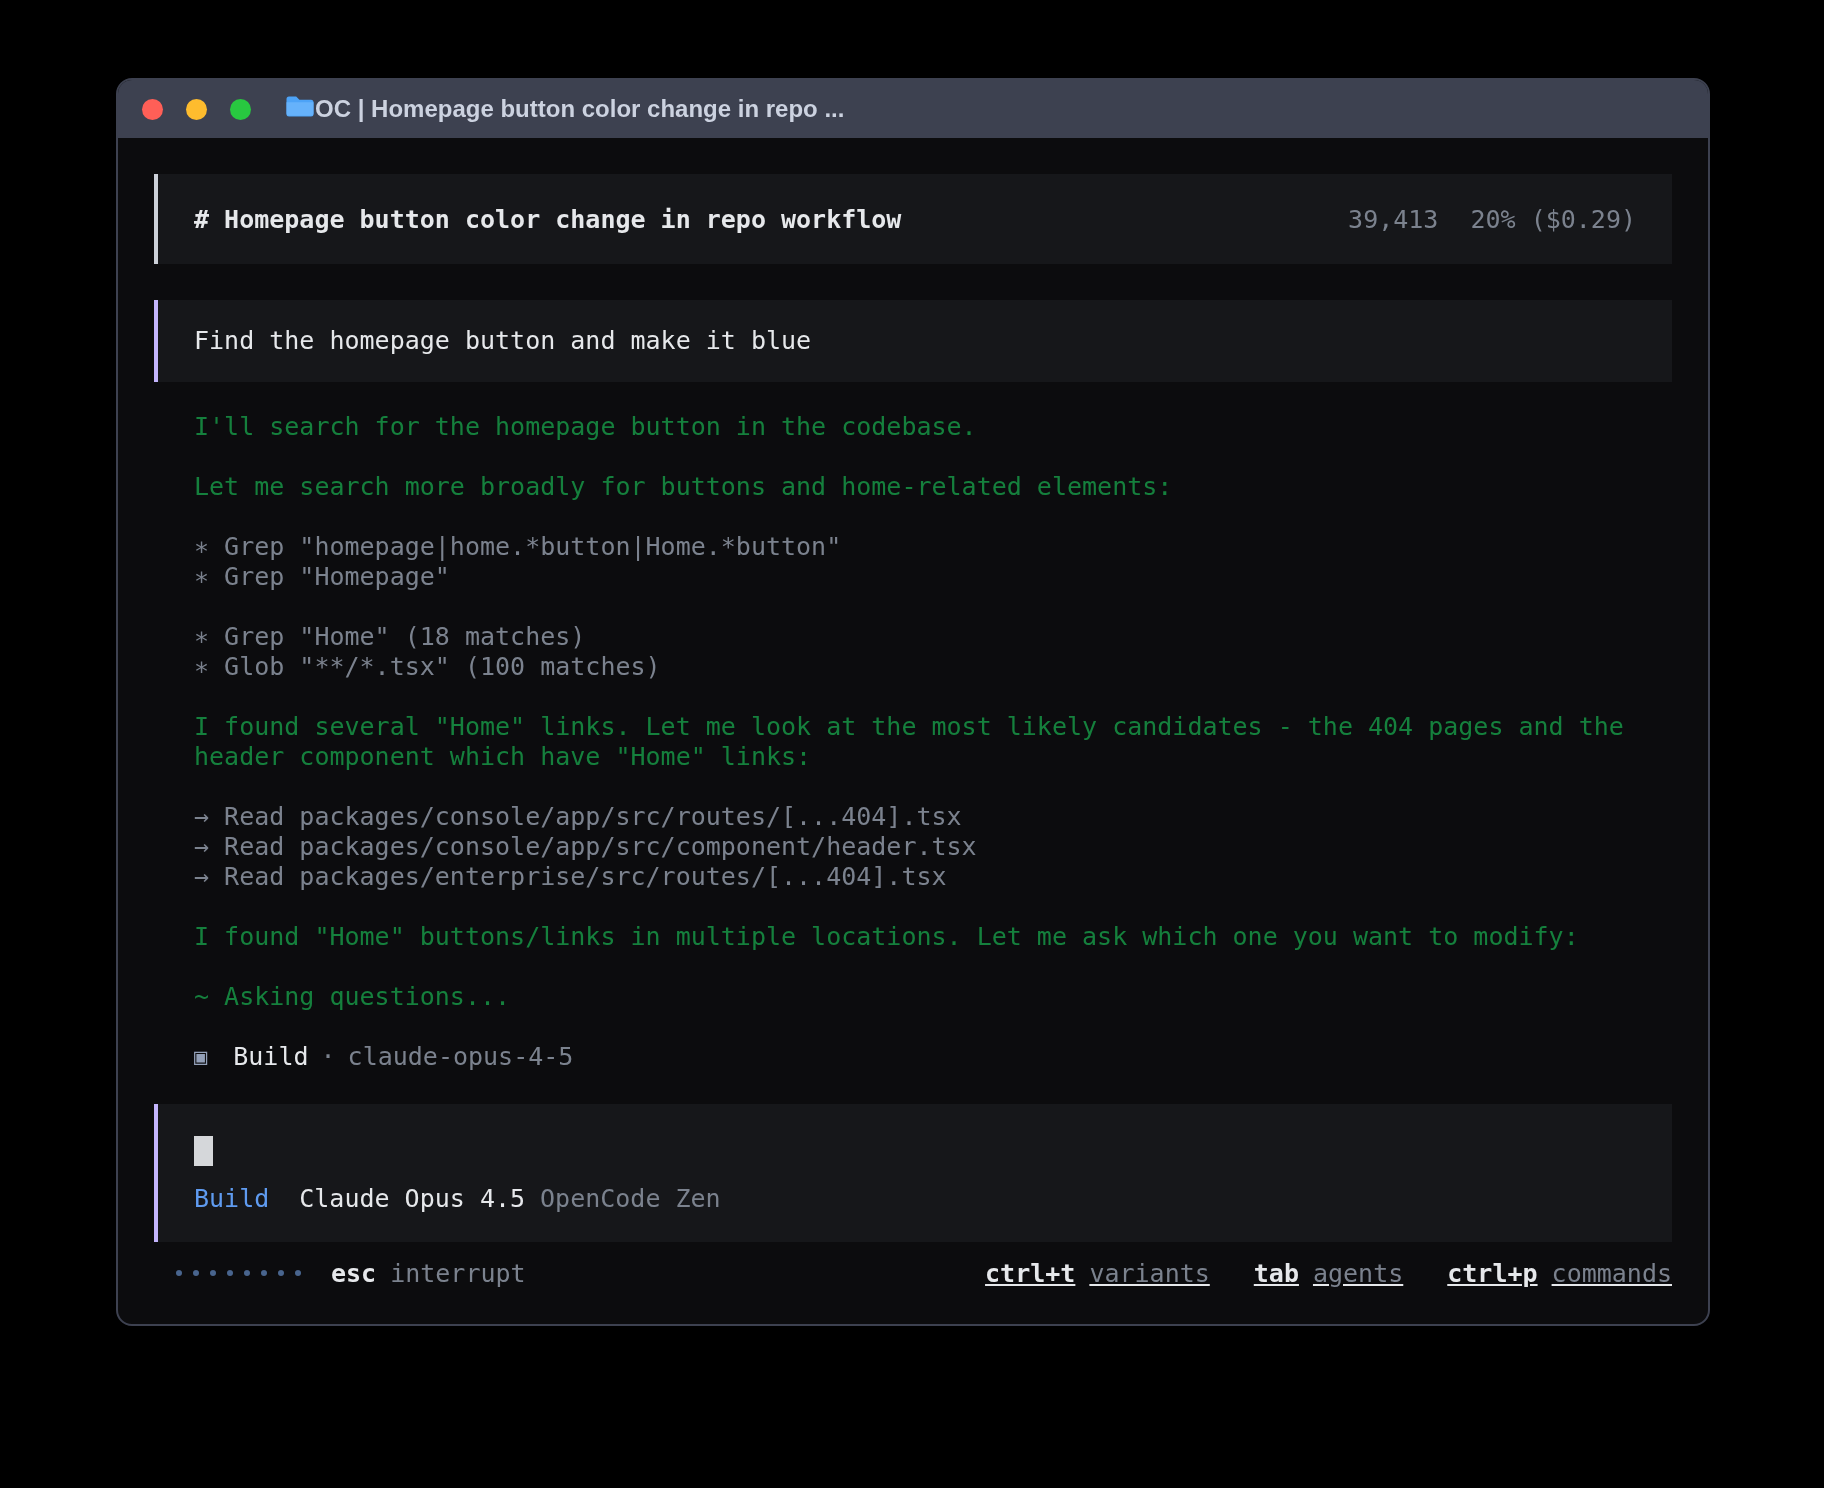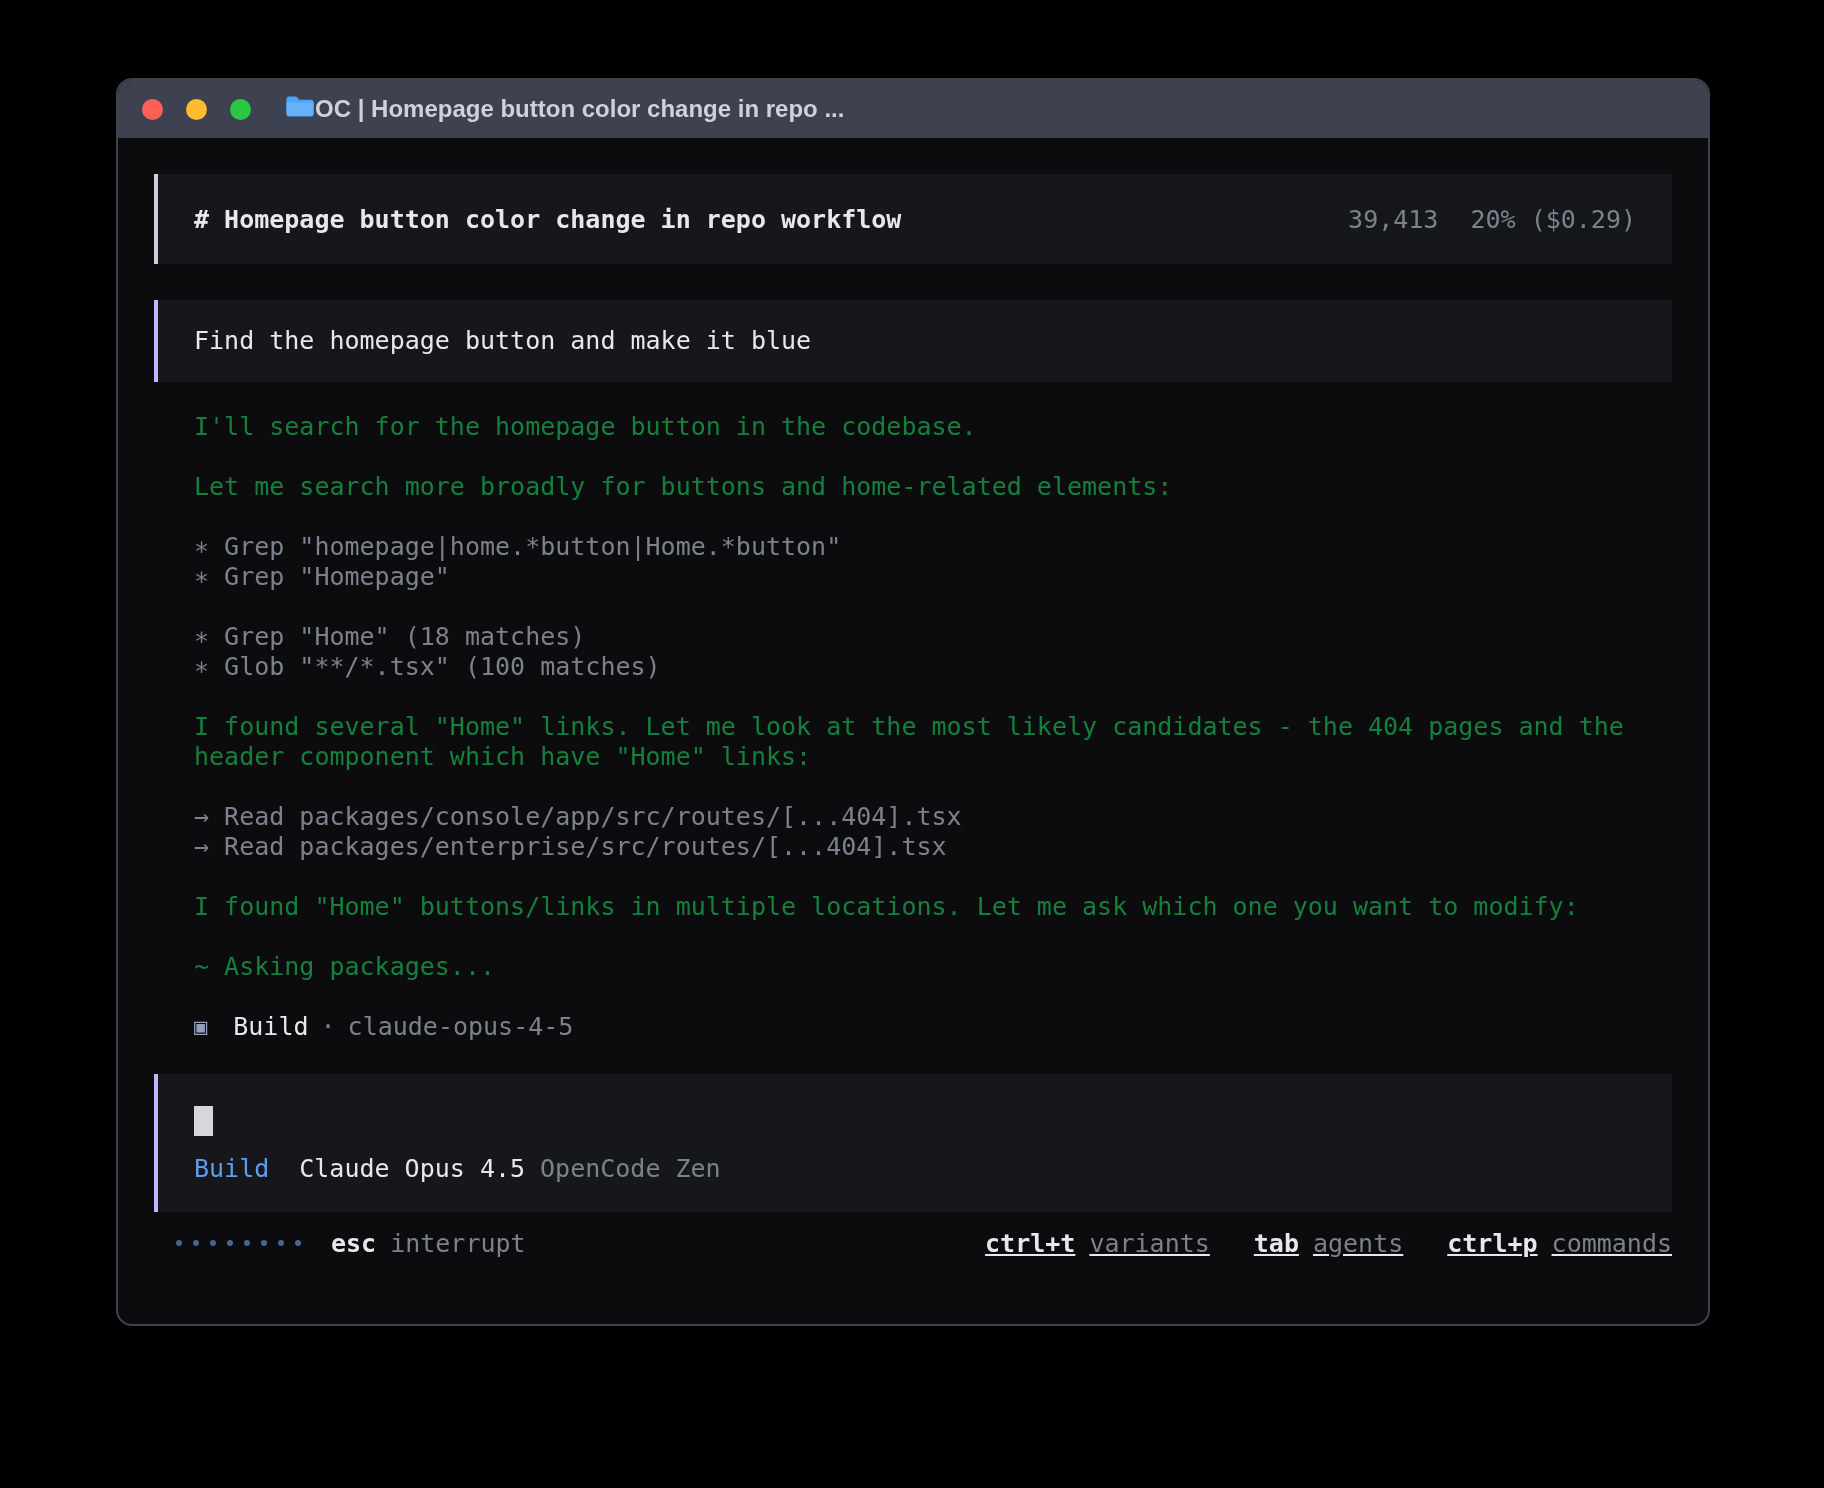--- a/index.html
+++ b/index.html
@@ -166,27 +166,28 @@
       </div>
       <div class="group tool">
         <div>∗ Grep "Home" (18 matches)</div>
         <div>∗ Glob "**/*.tsx" (100 matches)</div>
       </div>
       <div class="group text">
         <div>I found several "Home" links. Let me look at the most likely candidates - the 404 pages and the header component which have "Home" links:</div>
       </div>
       <div class="group tool">
         <div>→ Read packages/console/app/src/routes/[...404].tsx</div>
+        <div>→ Read packages/console/app/src/component/header.tsx</div>
         <div>→ Read packages/enterprise/src/routes/[...404].tsx</div>
       </div>
       <div class="group text">
         <div>I found "Home" buttons/links in multiple locations. Let me ask which one you want to modify:</div>
       </div>
       <div class="group text">
-        <div>~ Asking packages...</div>
+        <div>~ Asking questions...</div>
       </div>
     </div>
 
     <div class="agent-line">
       <span class="agent-glyph">▣</span>
       <span class="agent-name">Build</span>
       <span class="agent-sep">·</span>
       <span class="agent-model">claude-opus-4-5</span>
     </div>
 

